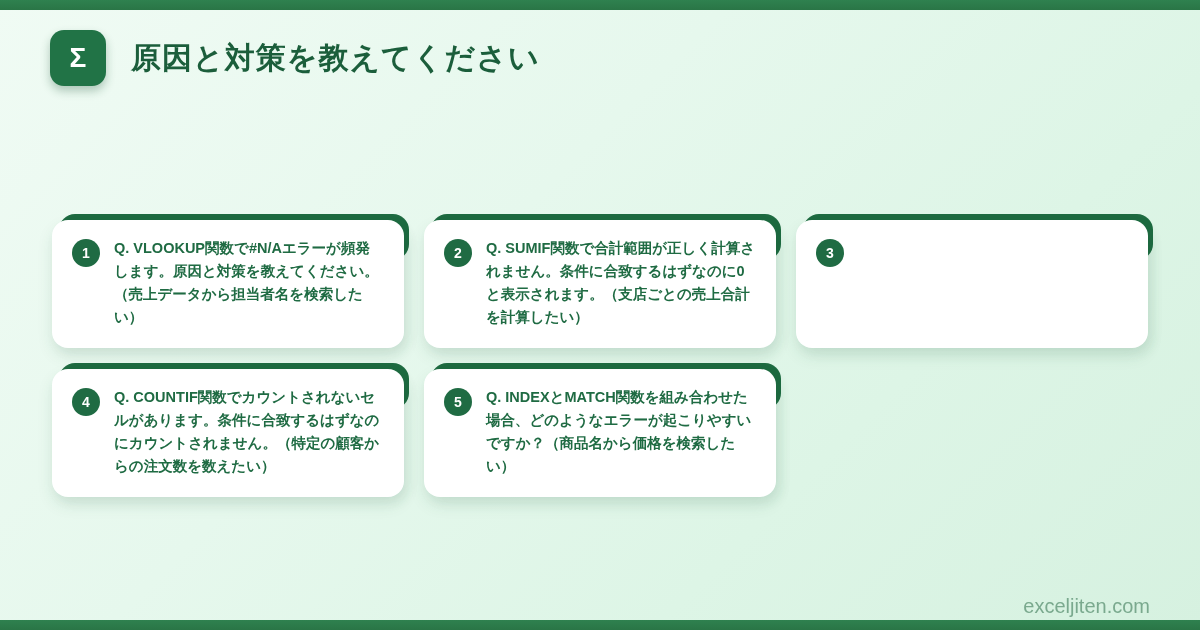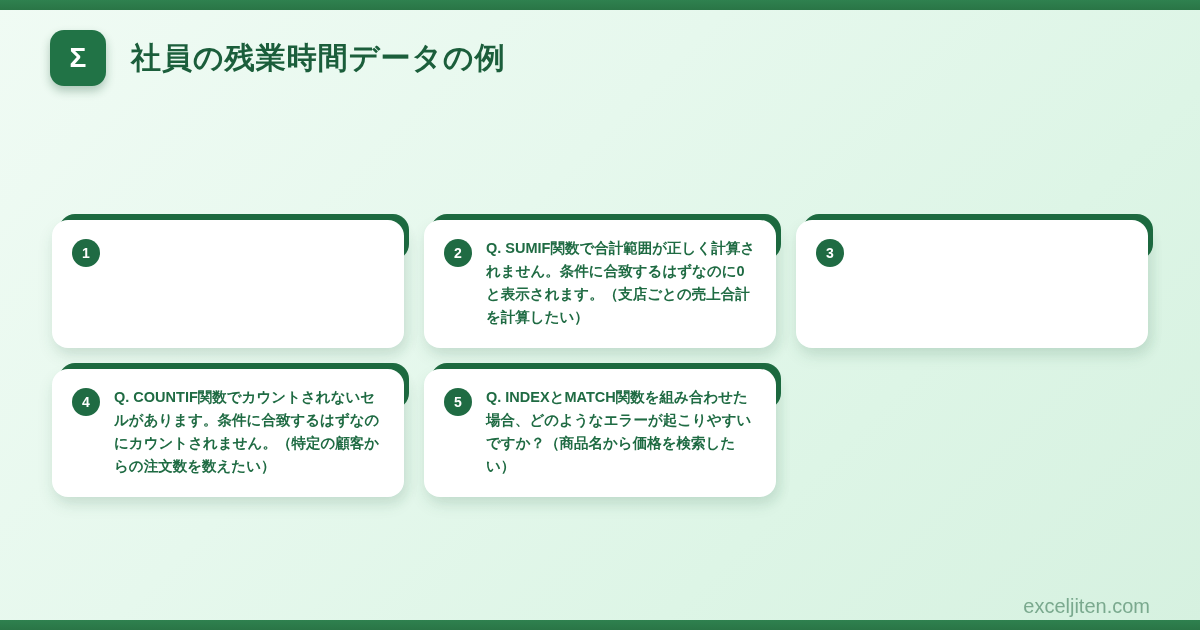--- a/index.html
+++ b/index.html
@@ -74,29 +74,30 @@
 </style>
 </head>
 <body>
 
 <div class="top-bar"></div>
 
 <div class="header">
   <div class="brand-badge">
     <span>Σ</span>
   </div>
-  <h1 class="page-title">社員の残業時間データの例</h1>
+  <h1 class="page-title">原因と対策を教えてください</h1>
 </div>
 
 <div class="cards">
 
   <div class="card">
     <div class="card-accent"></div>
     <div class="card-body">
       <div class="card-number">1</div>
+      <div class="card-text">Q. VLOOKUP関数で#N/Aエラーが頻発します。原因と対策を教えてください。（売上データから担当者名を検索したい）</div>
     </div>
   </div>
 
   <div class="card">
     <div class="card-accent"></div>
     <div class="card-body">
       <div class="card-number">2</div>
       <div class="card-text">Q. SUMIF関数で合計範囲が正しく計算されません。条件に合致するはずなのに0と表示されます。（支店ごとの売上合計を計算したい）</div>
     </div>
   </div>

